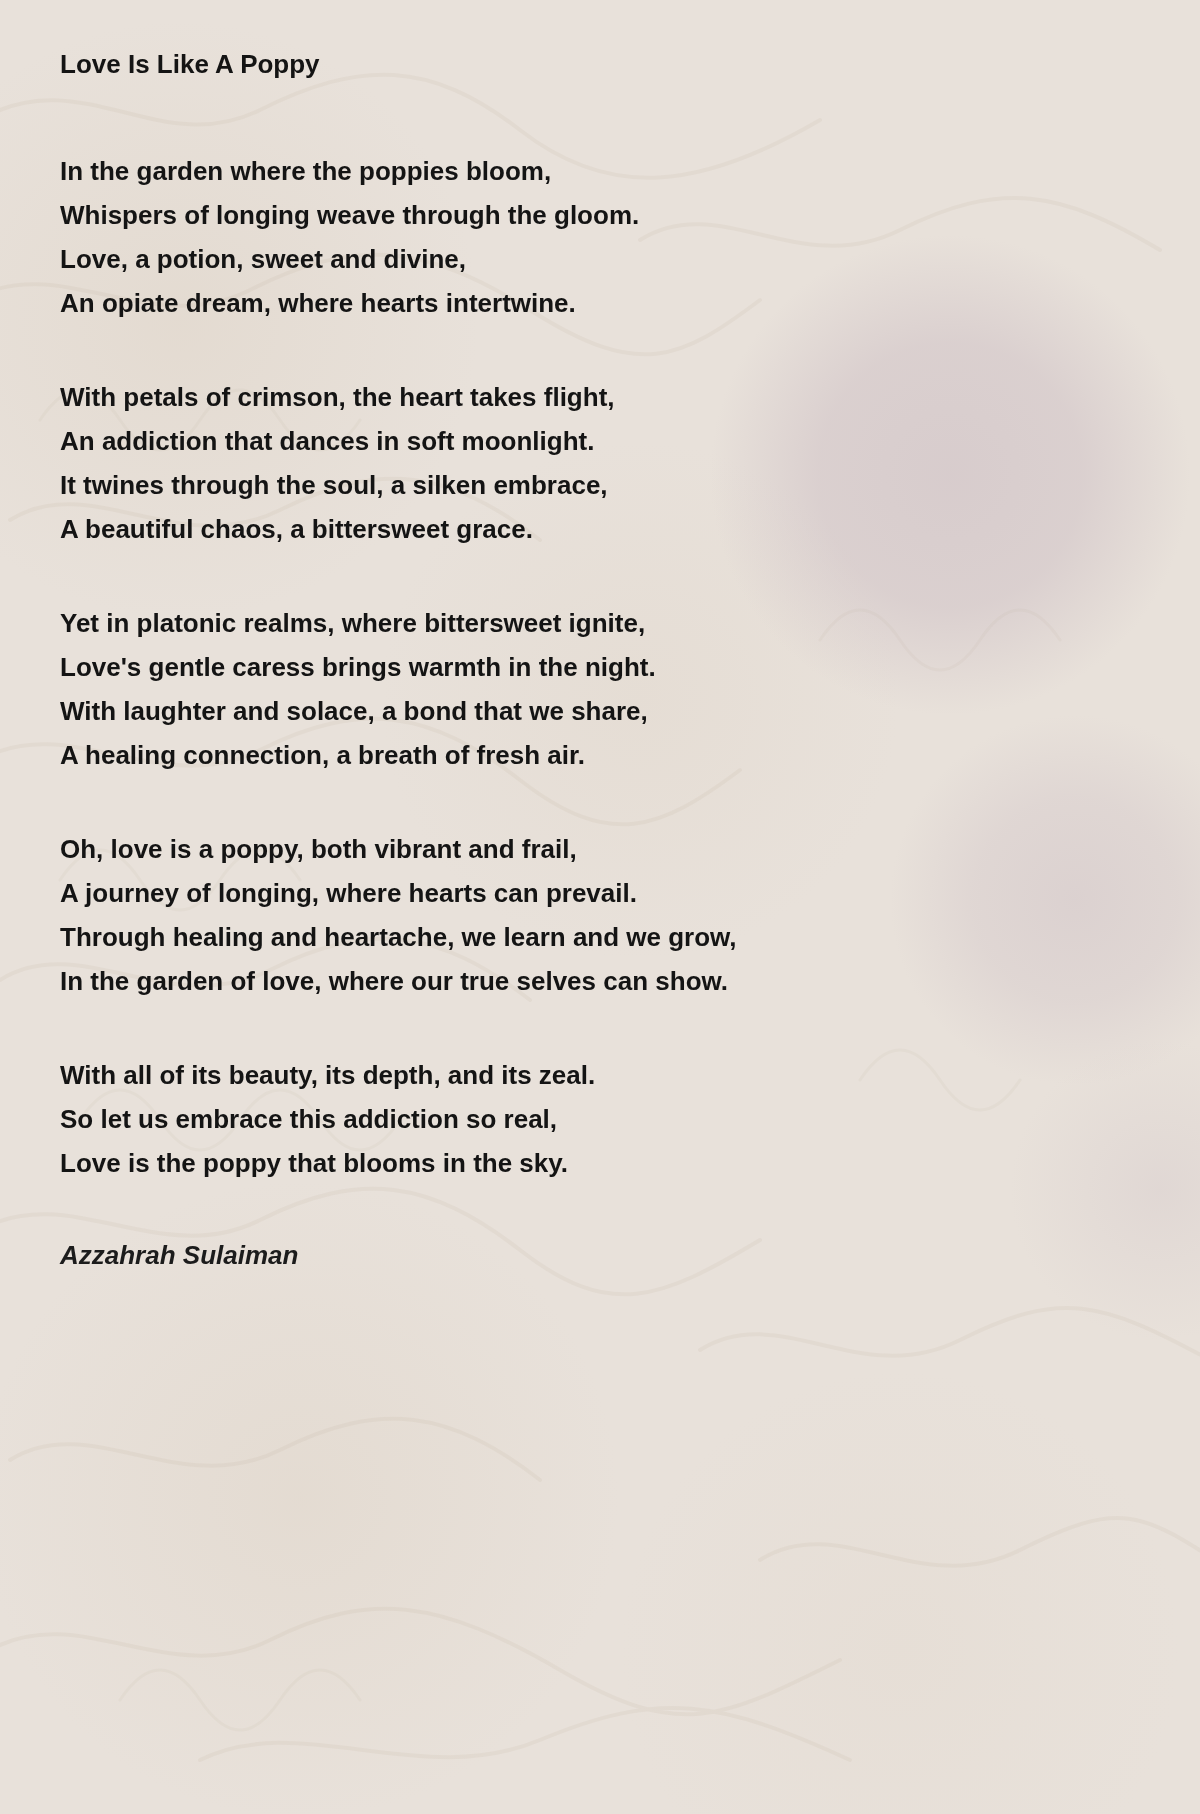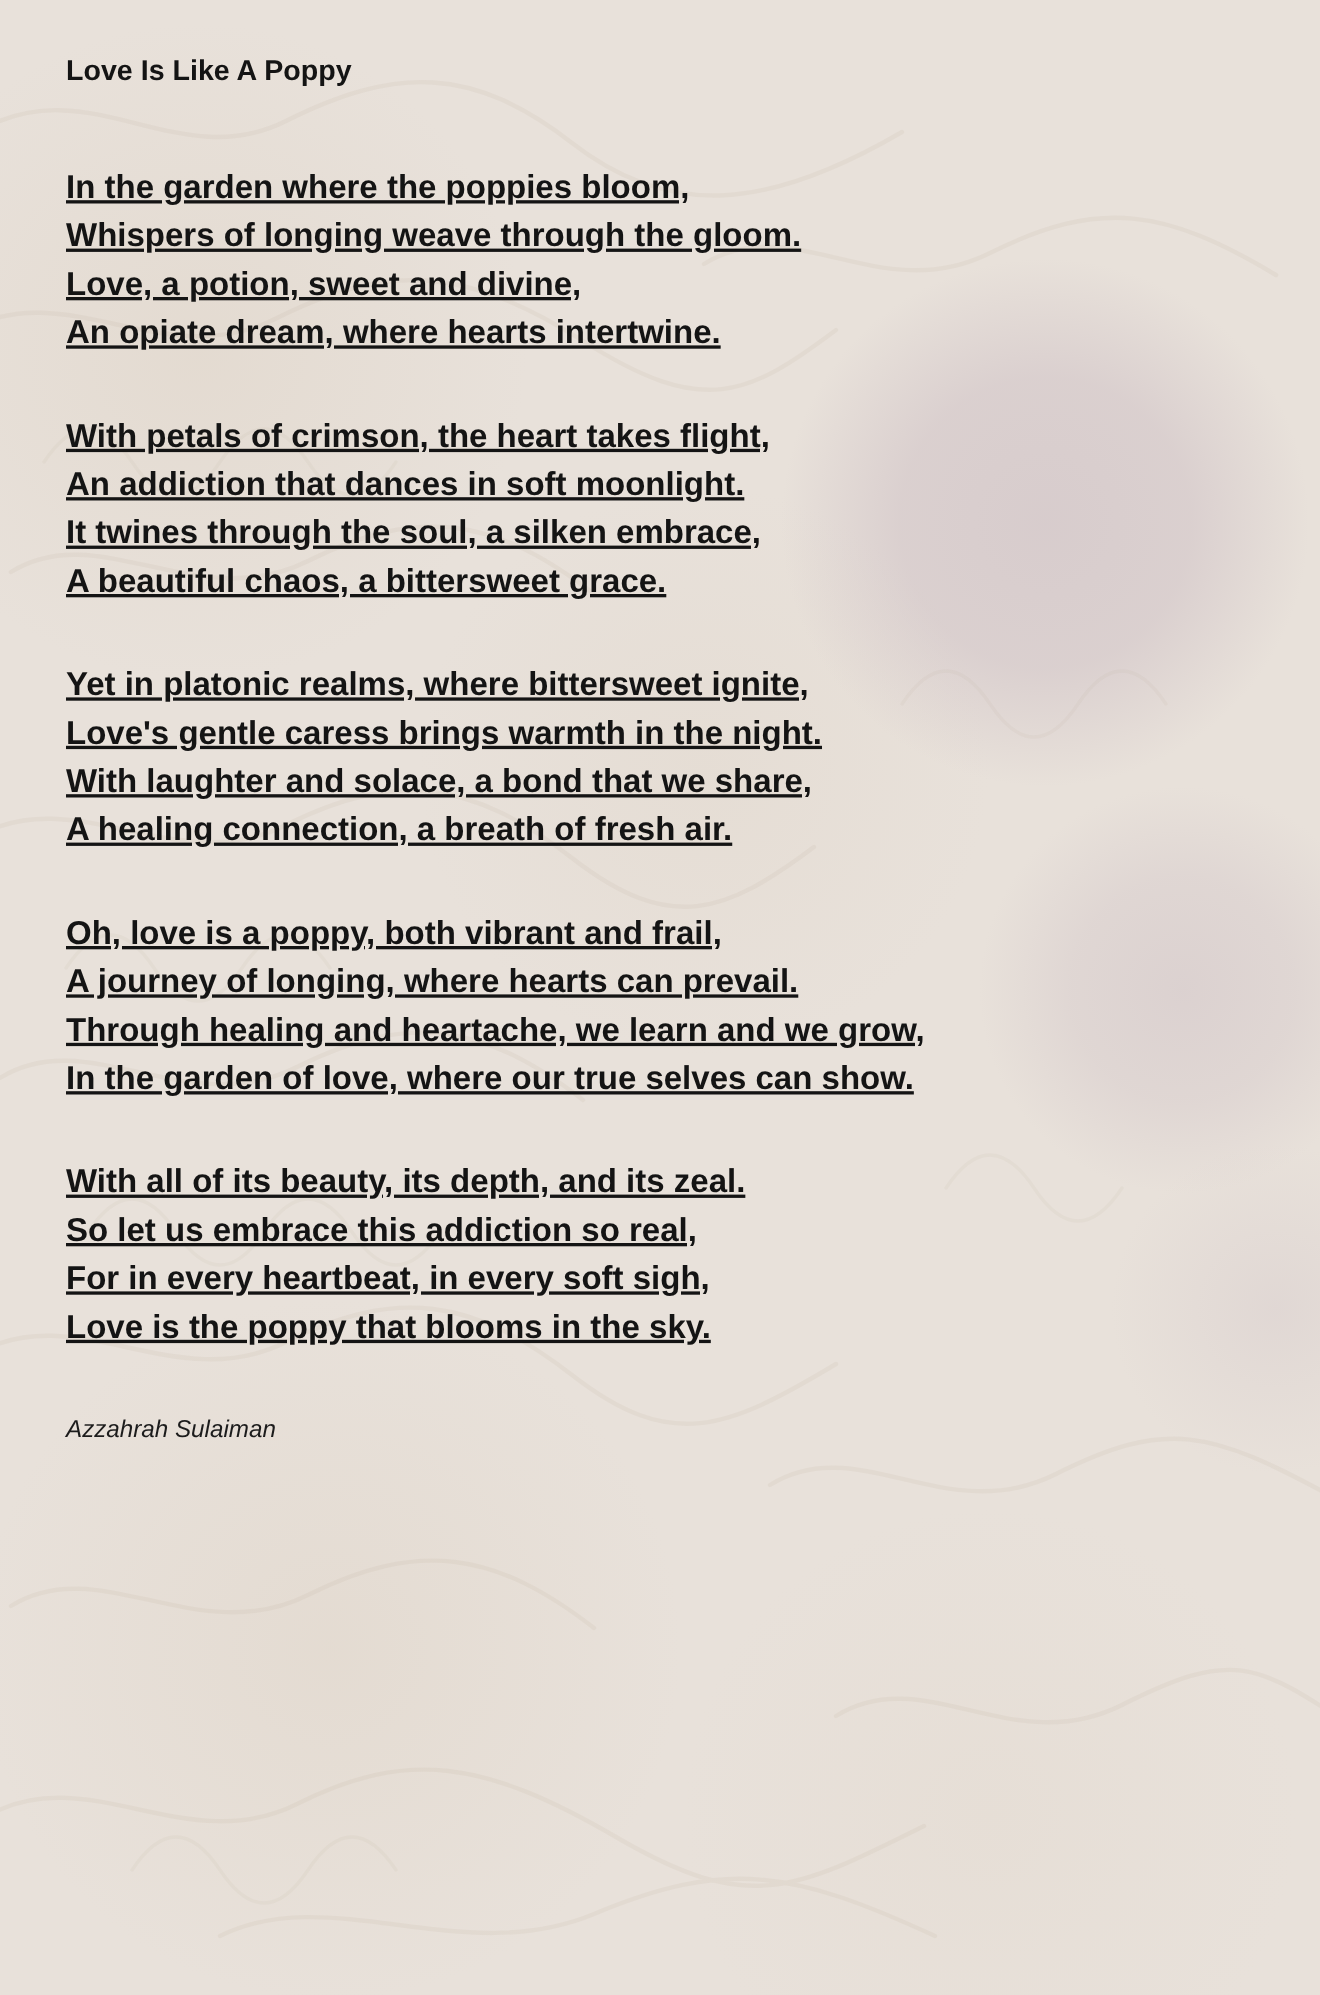--- a/index.html
+++ b/index.html
@@ -40,31 +40,30 @@
     font-weight: bold;
     line-height: 41px;
     margin: 0 0 64px 0;
     letter-spacing: 0;
   }
   .stanza {
     margin: 0 0 50px 0;
   }
   .line {
     margin: 0;
-    font-size: 30px;
+    font-size: 26px;
     font-weight: bold;
     line-height: 44px;
     white-space: nowrap;
-    text-decoration: underline;
   }
   .author {
     margin-top: 22px;
-    font-size: 22px;
+    font-size: 26px;
     font-style: italic;
-    font-weight: normal;
+    font-weight: bold;
     color: #1c1c1c;
     line-height: 40px;
   }
 </style>
 </head>
 <body>
 
 <svg class="texture" viewBox="0 0 1200 1814" xmlns="http://www.w3.org/2000/svg" aria-hidden="true">
   <g fill="none" stroke="#b3a089" stroke-width="4" opacity="0.10" stroke-linecap="round">
     <path d="M-20,120 C80,60 160,160 260,110 S430,60 520,130 S700,190 820,120"></path>
@@ -119,19 +118,18 @@
   <div class="stanza">
     <p class="line">Oh, love is a poppy, both vibrant and frail,</p>
     <p class="line">A journey of longing, where hearts can prevail.</p>
     <p class="line">Through healing and heartache, we learn and we grow,</p>
     <p class="line">In the garden of love, where our true selves can show.</p>
   </div>
 
   <div class="stanza">
     <p class="line">With all of its beauty, its depth, and its zeal.</p>
     <p class="line">So let us embrace this addiction so real,</p>
-    <p class="line">For in every heartbeat, in every soft sigh,</p>
     <p class="line">Love is the poppy that blooms in the sky.</p>
   </div>
 
   <div class="author">Azzahrah Sulaiman</div>
 
 </div>
 
 </body></html>

